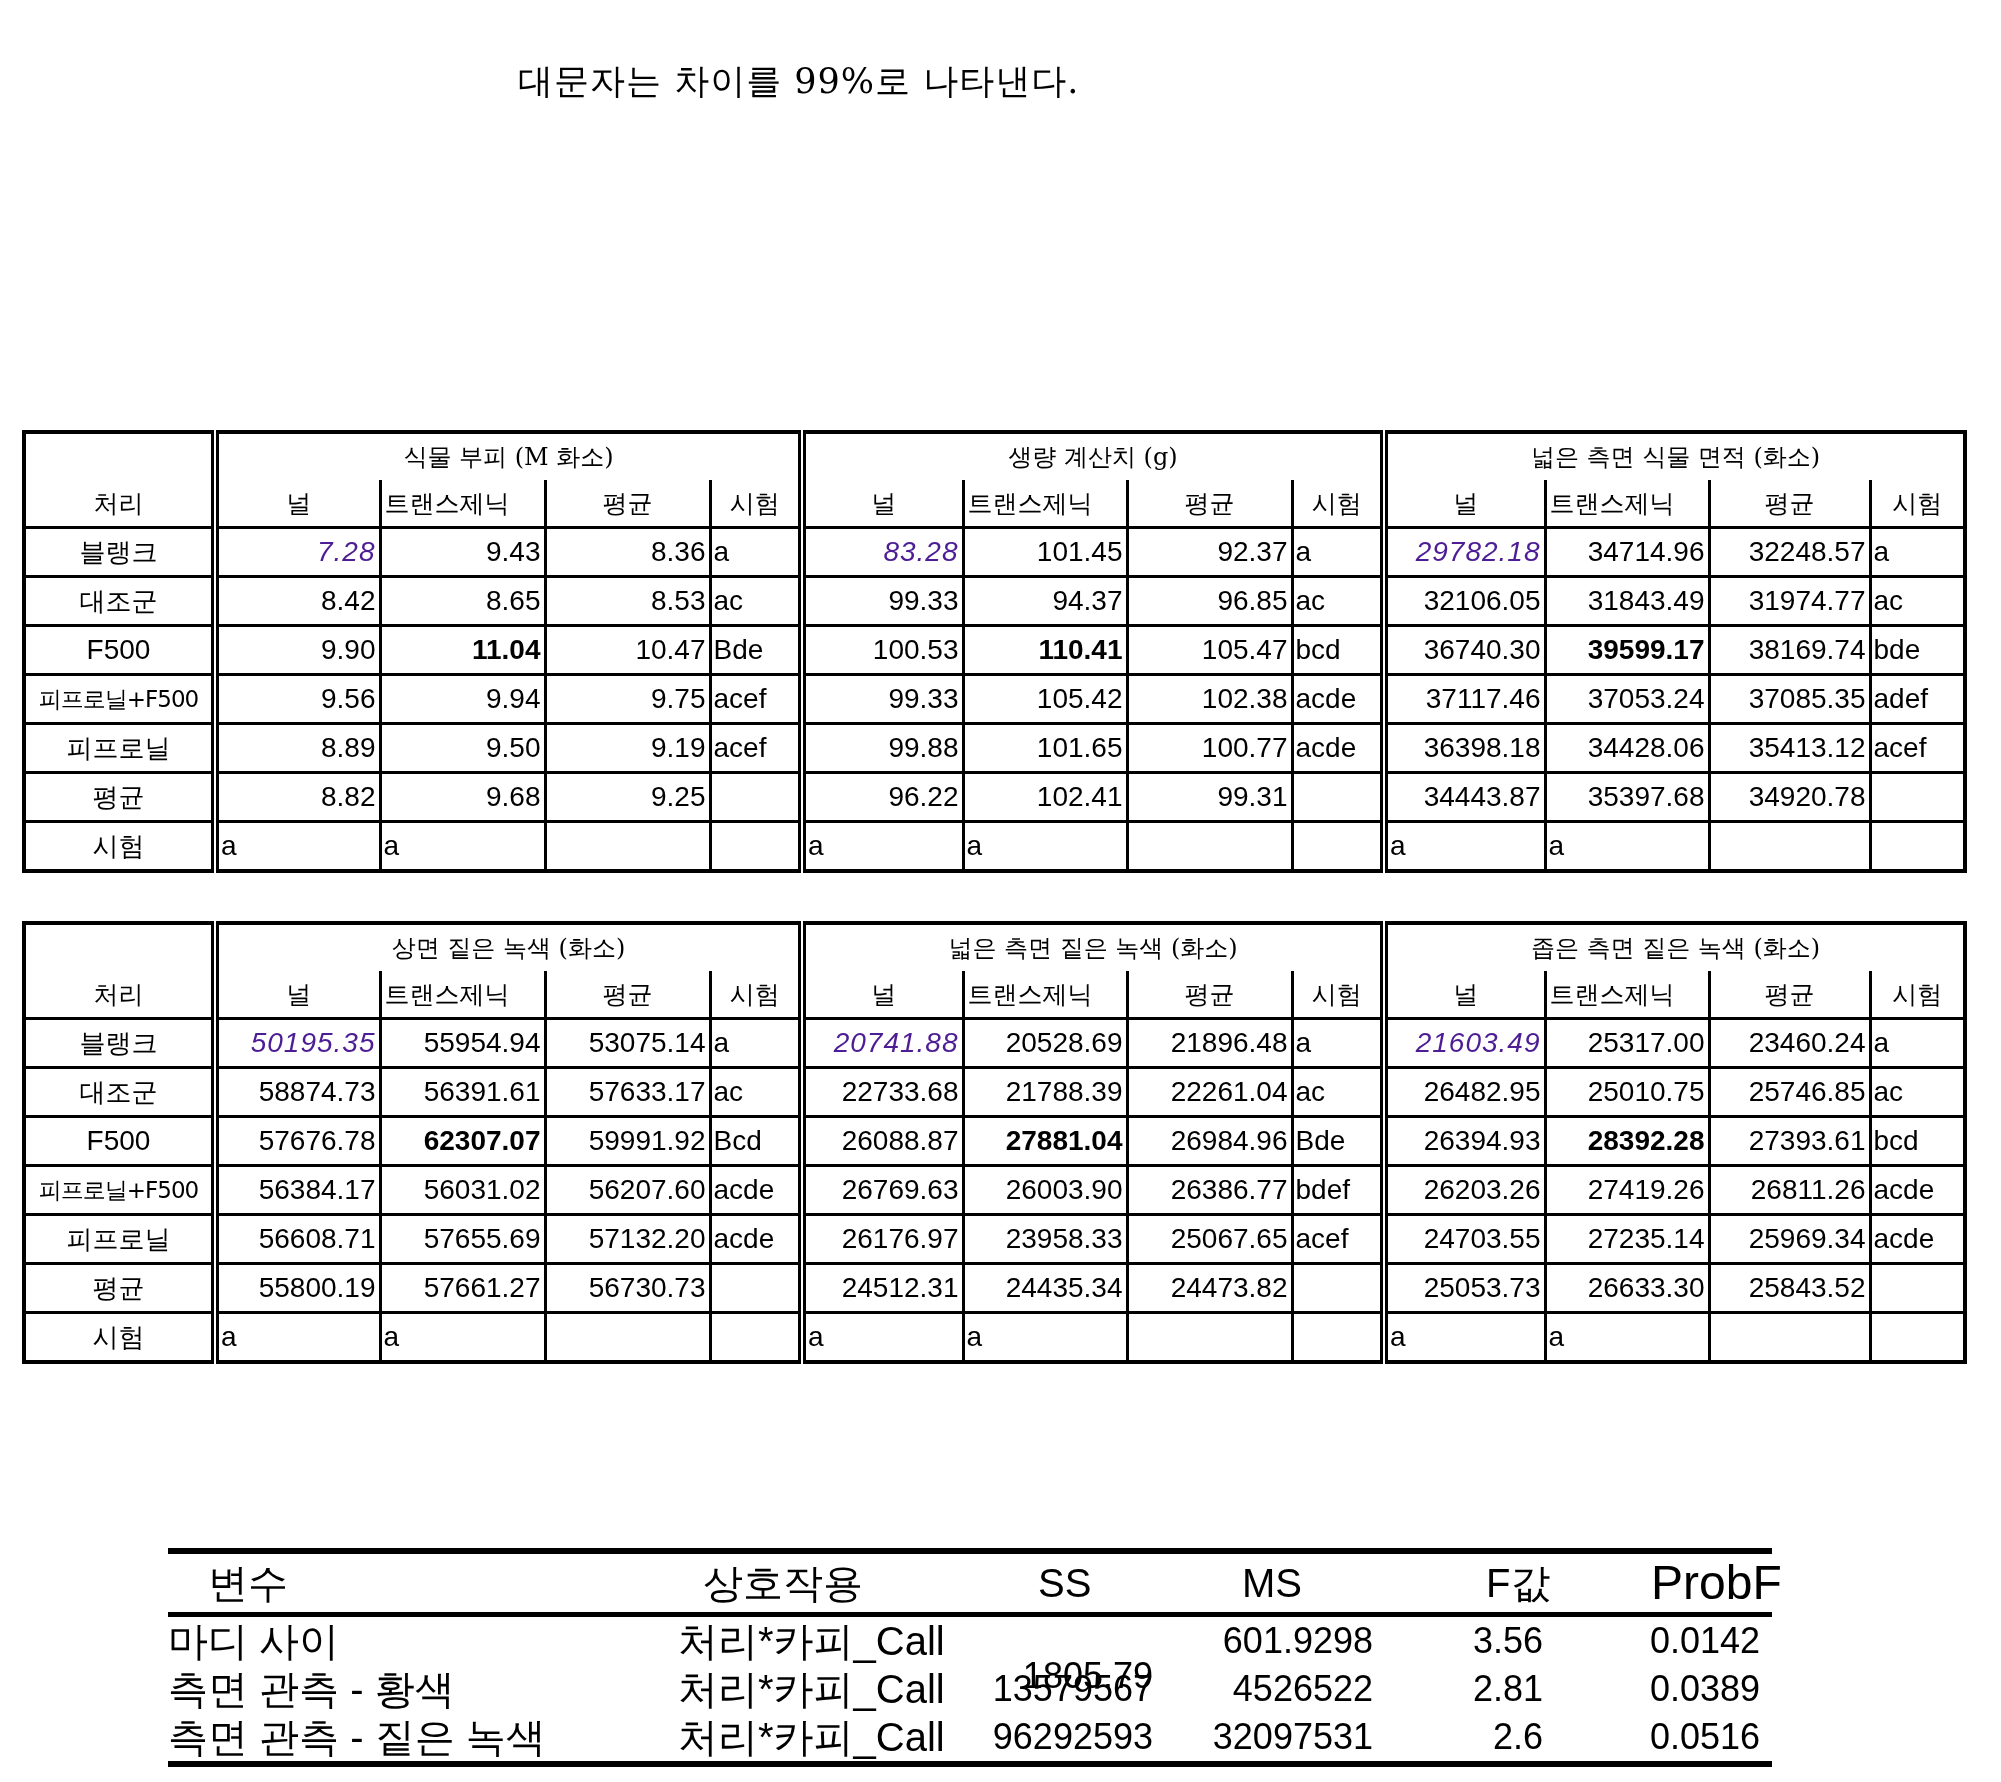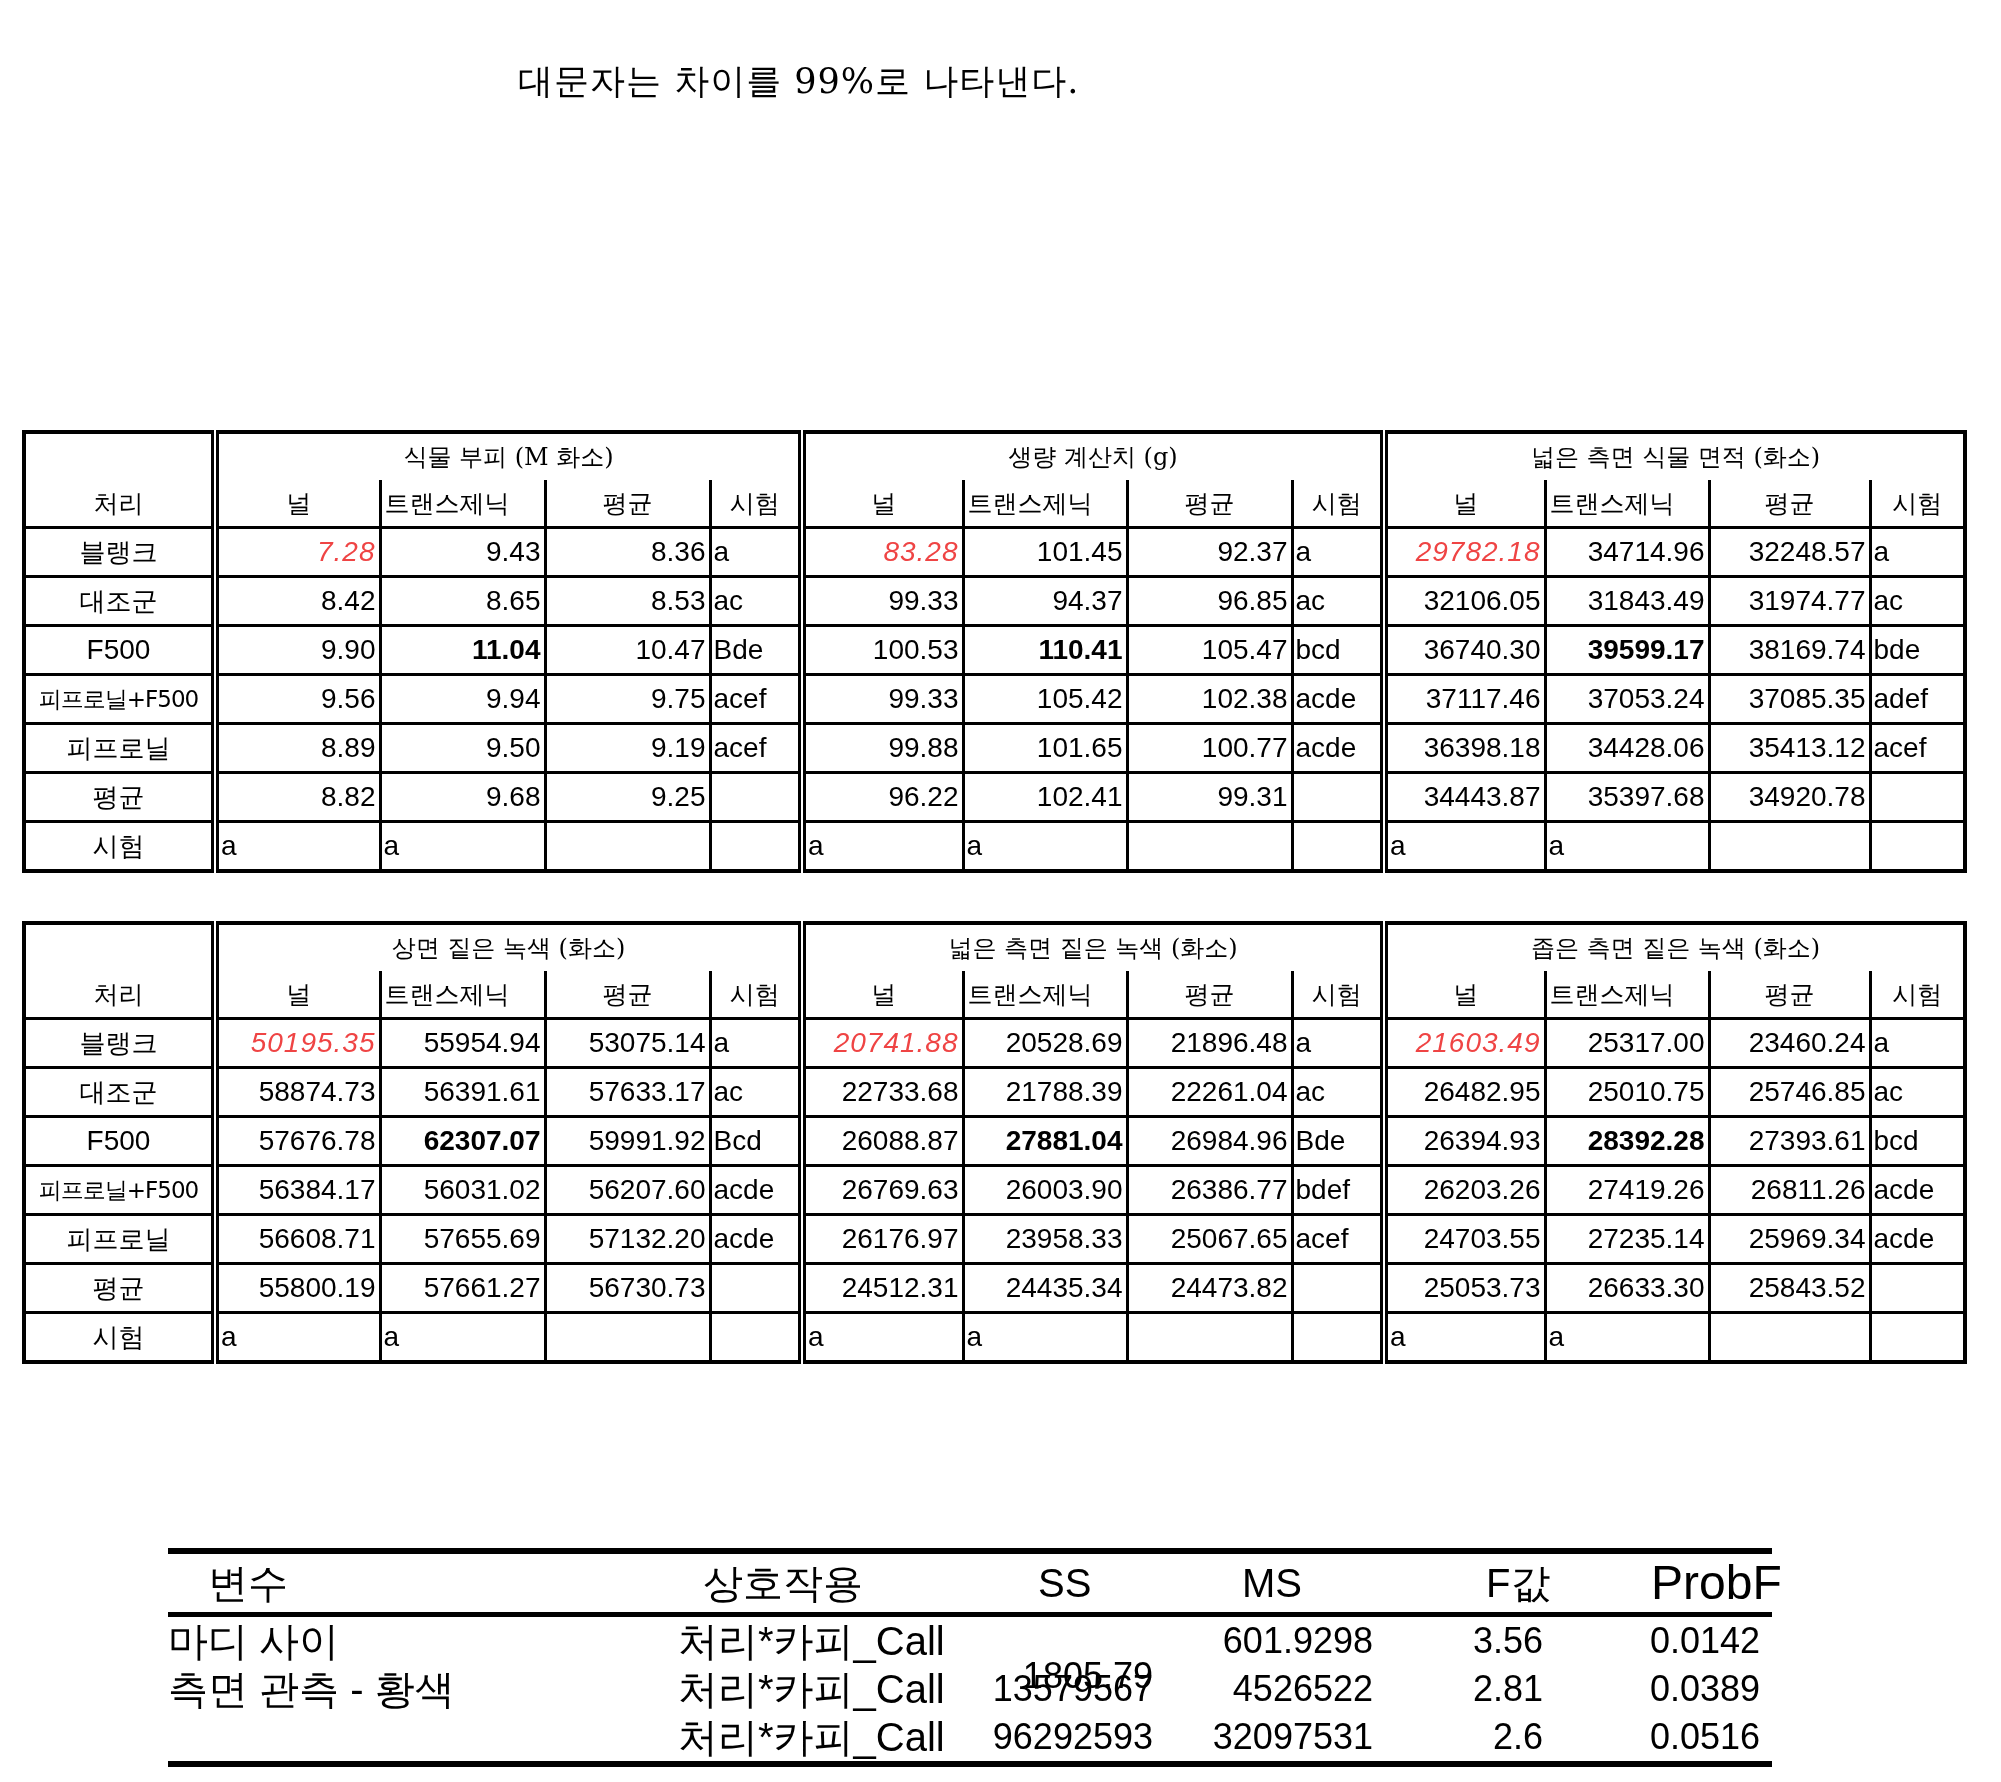--- a/index.html
+++ b/index.html
@@ -11,21 +11,21 @@
   table.data td, table.data th { border:3px solid #000; padding:0 3px; height:46px; font-family:"Liberation Sans", sans-serif; font-size:28px; font-weight:normal; white-space:nowrap; overflow:hidden; }
   table.data .hdr-group { font-family:"DejaVu Serif", serif; font-size:24px; text-align:center; border-bottom:none; height:46px; }
   table.data .hdr-sub { font-family:"DejaVu Serif", serif; font-size:25px; text-align:center; height:46px; border-top:none; }
   table.data .hdr-sub.left { text-align:left; }
   table.data .treat { text-align:center; font-family:"DejaVu Sans", sans-serif; font-size:26px; }
   table.data .treat.latin { font-family:"Liberation Sans", sans-serif; font-size:28px; }
   table.data .treat.narrow { font-size:23px; letter-spacing:-1px; padding:0; }
   table.data .num { text-align:right; }
   table.data .bold { font-weight:bold; }
   table.data .test { text-align:left; padding-left:2px; }
-  table.data .blur { color:#ef4444; letter-spacing:1px; font-style:italic; }
+  table.data .blur { color:#4c1d95; letter-spacing:1px; font-style:italic; }
   table.data .gstart { border-left:8px double #000; }
   table.data .treat-hdr { font-family:"DejaVu Serif", serif; font-size:25px; text-align:center; vertical-align:bottom; padding-bottom:6px; }
 
   #t1 { top:430px; }
   #t2 { top:921px; }
 
   .stats { position:absolute; left:168px; top:1548px; width:1604px; border-top:6px solid #000; border-bottom:6px solid #000; }
   .stats .row { position:relative; height:48px; }
   .stats .row.head { height:58px; border-bottom:5px solid #000; }
   .stats .cell { position:absolute; top:0; white-space:nowrap; font-size:34px; line-height:48px; }
@@ -355,20 +355,21 @@
       </div>
       <div class="row">
         <span class="cell kr" style="left: 0px;">측면 관측 - 황색</span>
         <span class="cell kr" style="left: 510px;">처리*카피_Call</span>
         <span class="cell num" style="right: 619px;">13579567</span>
         <span class="cell num" style="right: 399px;">4526522</span>
         <span class="cell num" style="right: 229px;">2.81</span>
         <span class="cell num" style="right: 12px;">0.0389</span>
       </div>
       <div class="row">
+        <span class="cell kr" style="left: 0px;">측면 관측 - 짙은 녹색</span>
         <span class="cell kr" style="left: 510px;">처리*카피_Call</span>
         <span class="cell num" style="right: 619px;">96292593</span>
         <span class="cell num" style="right: 399px;">32097531</span>
         <span class="cell num" style="right: 229px;">2.6</span>
         <span class="cell num" style="right: 12px;">0.0516</span>
       </div>
     </div>
 </div>
 
 </body></html>

